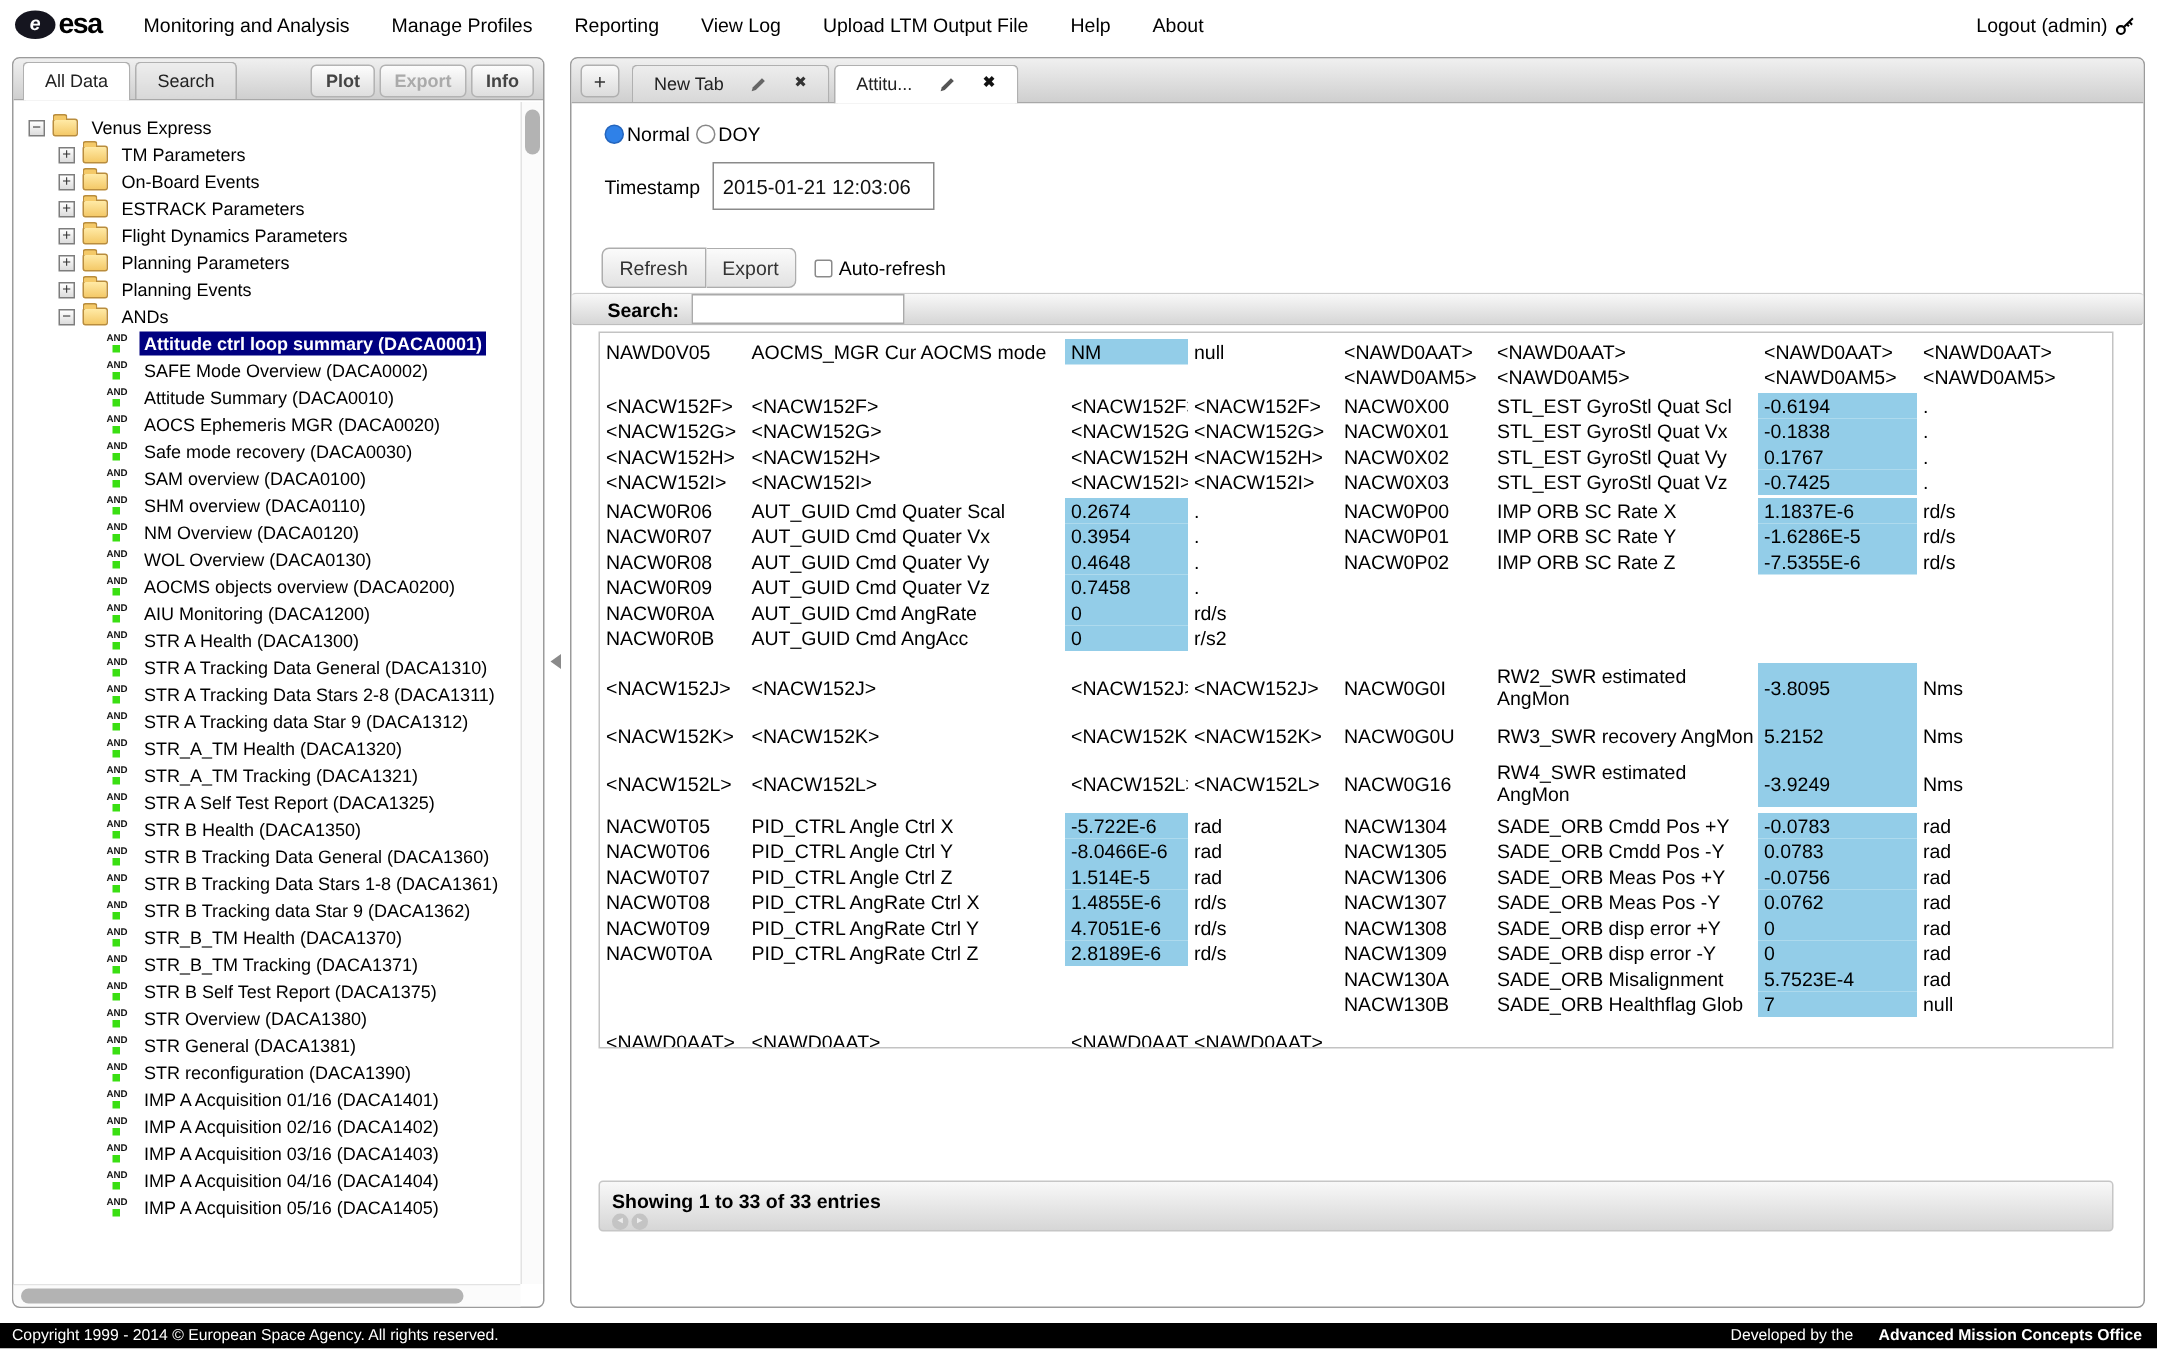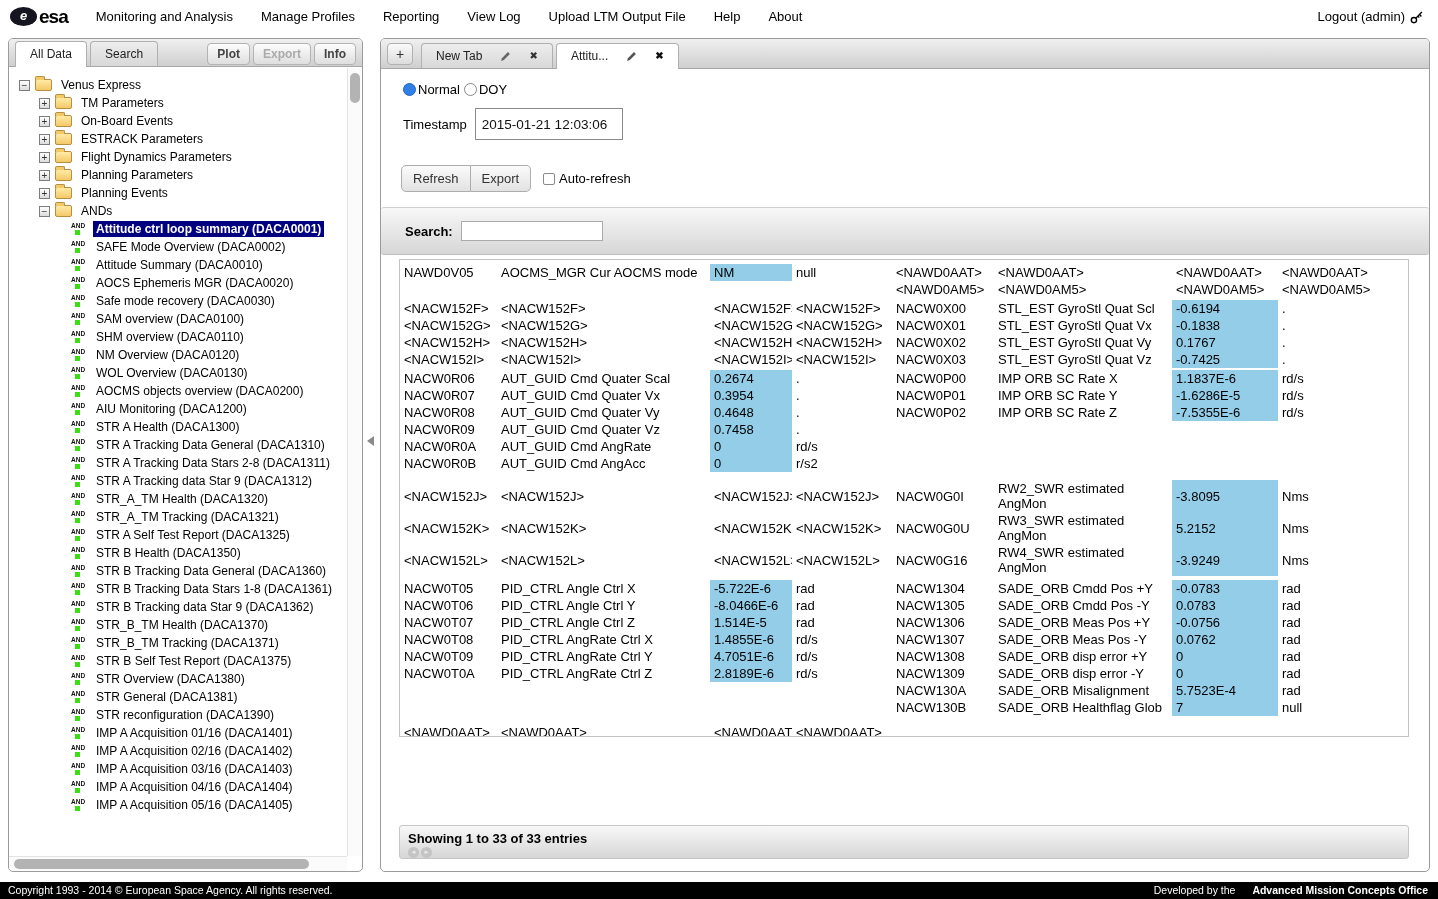--- a/index.html
+++ b/index.html
@@ -79,21 +79,21 @@
   .ts-row { margin:11px 0 0 22px; display:flex; align-items:center; gap:8px; font-size:13px; }
   .ts-row input { width:148px; height:32px; border:1px solid #8a8a8a; font-size:13.5px;
     padding:1px 6px; font-family:"Liberation Sans",sans-serif; color:#111; }
   .btn-row { margin:25px 0 0 20px; display:flex; align-items:center; font-size:13px; }
   .btn-row button { padding:5px 11px; border:1px solid #adadad; background:linear-gradient(#fbfbfb,#e2e2e2);
     font-size:13px; color:#333; cursor:pointer; font-family:"Liberation Sans",sans-serif; }
   .btn-row button:first-child { border-radius:5px 0 0 5px; }
   .btn-row button + button { border-left:none; border-radius:0 5px 5px 0; }
   .checkbox { width:12px; height:12px; border:1px solid #8a8a8a; background:#fff; border-radius:2px;
     margin:0 4px 0 12px; cursor:pointer; }
-  .search-strip { margin-top:15px; height:48px; background:linear-gradient(#f8f8f8,#d6d6d6);
+  .search-strip { margin-top:3px; height:22px; background:linear-gradient(#f8f8f8,#d6d6d6);
     border-top:1px solid #cfcfcf; border-bottom:1px solid #bdbdbd; border-radius:3px;
     display:flex; align-items:center; }
   .search-label { font-weight:bold; font-size:13px; margin:0 8px 0 24px; }
   .search-strip input { width:142px; height:20px; border:1px solid #aaa; font-size:13px; padding:1px 4px; }
 
   .param-table { margin:4px 18px 0 18px; width:1010px; height:478px;
     border:1px solid #c3c3c3; background:#fff; overflow:hidden; font-size:13px; padding-top:4px; }
   .trow { display:flex; height:17px; line-height:17px; }
   .trow.tall { height:32px; line-height:15px; }
   .tcell { padding-left:4px; white-space:nowrap; overflow:hidden; display:flex; align-items:center; }
@@ -611,21 +611,21 @@
           <div class="tcell c5">RW2_SWR estimated AngMon</div>
           <div class="tcell c6 hl">-3.8095</div>
           <div class="tcell c7">Nms</div>
         </div>
         <div class="trow tall">
           <div class="tcell c0">&lt;NACW152K&gt;</div>
           <div class="tcell c1">&lt;NACW152K&gt;</div>
           <div class="tcell c2">&lt;NACW152K&gt;</div>
           <div class="tcell c3">&lt;NACW152K&gt;</div>
           <div class="tcell c4">NACW0G0U</div>
-          <div class="tcell c5">RW3_SWR estimated AngMon</div>
+          <div class="tcell c5">RW3_SWR recovery AngMon</div>
           <div class="tcell c6 hl">5.2152</div>
           <div class="tcell c7">Nms</div>
         </div>
         <div class="trow tall">
           <div class="tcell c0">&lt;NACW152L&gt;</div>
           <div class="tcell c1">&lt;NACW152L&gt;</div>
           <div class="tcell c2">&lt;NACW152L&gt;</div>
           <div class="tcell c3">&lt;NACW152L&gt;</div>
           <div class="tcell c4">NACW0G16</div>
           <div class="tcell c5">RW4_SWR estimated AngMon</div>
@@ -729,18 +729,18 @@
       <div class="pg-text">Showing 1 to 33 of 33 entries</div>
       <div class="pg-btns">
         <span class="circle-btn">◄</span>
         <span class="circle-btn">►</span>
       </div>
     </div>
   </div>
 </div>
 
 <div class="footer">
-  <span class="left">Copyright 1993 - 2014 © European Space Agency. All rights reserved.</span>
+  <span class="left">Copyright 1999 - 2014 © European Space Agency. All rights reserved.</span>
   <span class="right">
     <span>Developed by the</span>
     <b>Advanced Mission Concepts Office</b>
   </span>
 </div>
 
 </body></html>

